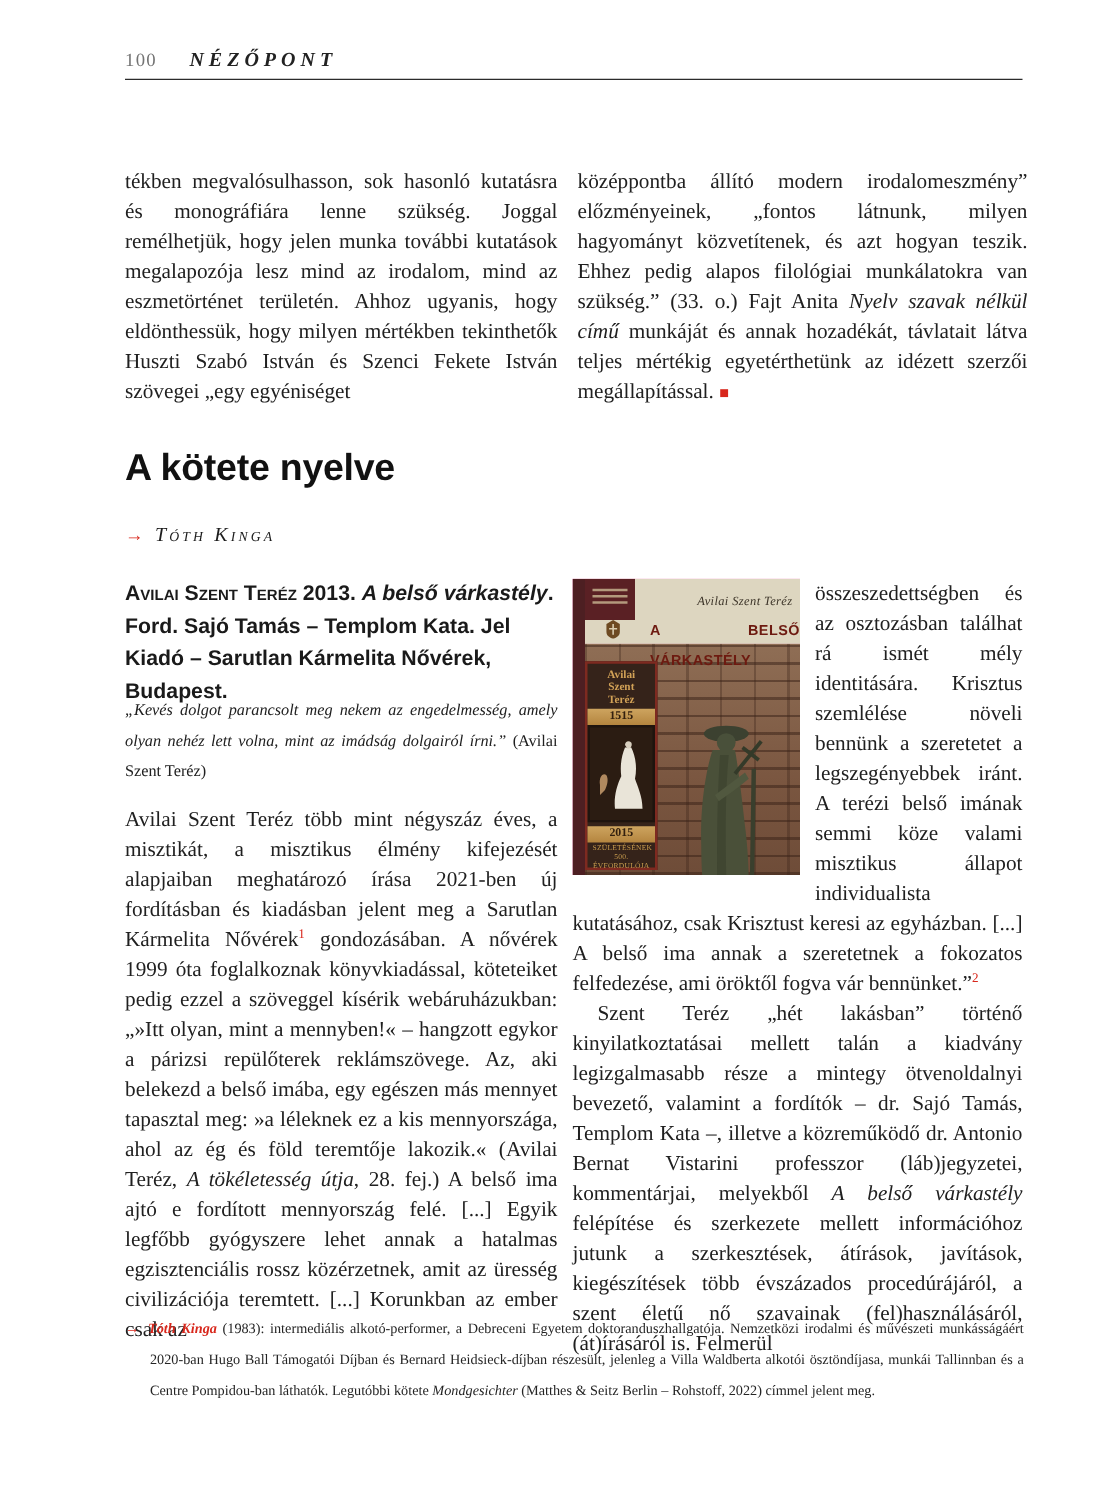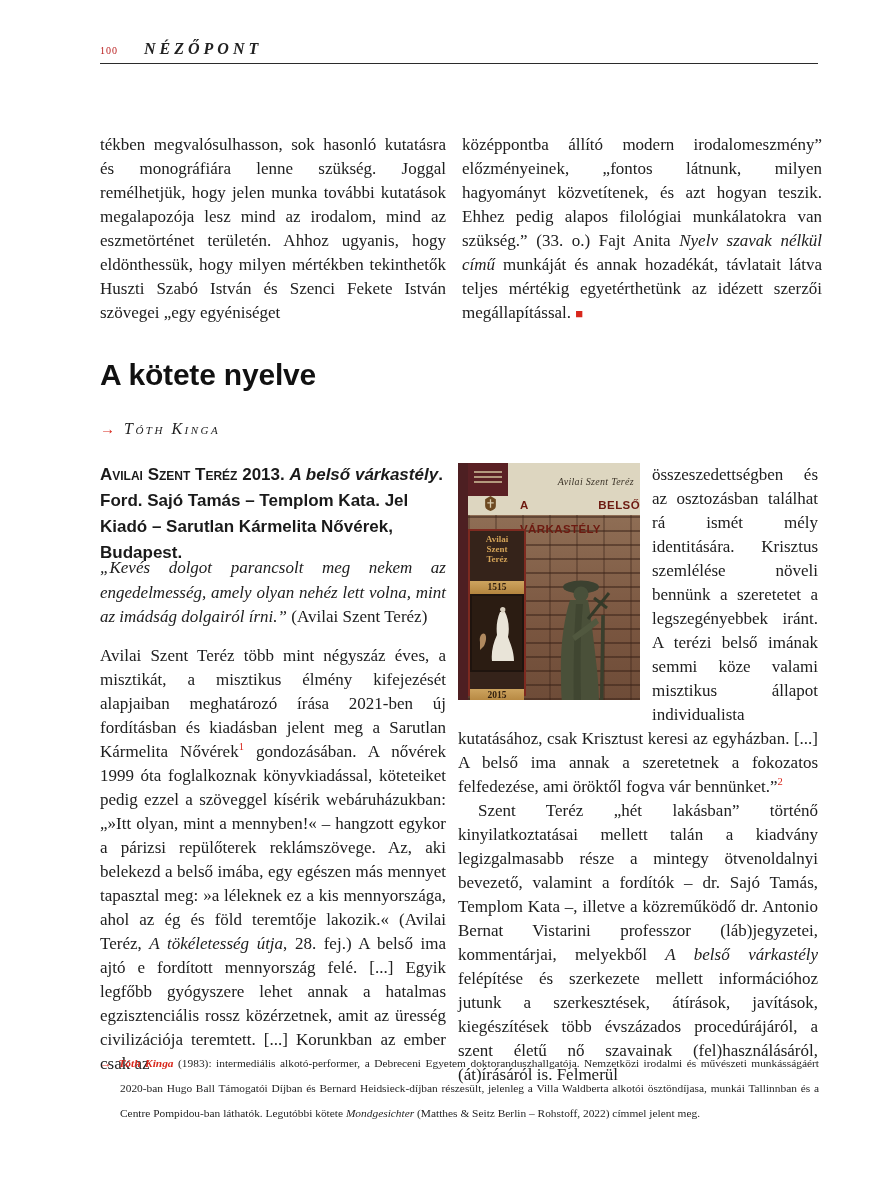--- a/index.html
+++ b/index.html
@@ -4,21 +4,21 @@
 <style>
   :root { --accent:#d8271c; --ink:#1f1f1f; }
   * { margin:0; padding:0; box-sizing:border-box; }
   html,body { width:880px; height:1200px; background:#ffffff; }
   body { position:relative; overflow:hidden; color:var(--ink);
          font-family:"Liberation Serif", serif; }
 
   
   .pagehead { position:absolute; left:100px; top:40px; width:718px;
               font-size:14px; letter-spacing:1px; }
-  .pagenum { display:inline-block; font-size:10px; color:#b91c1c; }
+  .pagenum { display:inline-block; font-size:15px; color:#737373; }
   .section-name { display:inline-block; margin-left:26px; font-style:italic;
                   font-size:16px; letter-spacing:4px; color:#222; font-weight:bold; }
   .head-rule { position:absolute; left:100px; top:63px; width:718px; height:1px;
                background:#2b2b2b; }
 
   
   .col { position:absolute; text-align:justify; font-size:17px; line-height:24px;
          color:#202020; }
   .prev-left  { left:100px; top:133px; width:346px; }
   .prev-right { left:462px; top:133px; width:360px; }
@@ -30,21 +30,21 @@
   .byline { position:absolute; left:100px; top:420px; width:400px; font-size:15px; }
   .byline .arrow { color:var(--accent); font-size:15px; margin-right:9px; }
   .byline .name { font-style:italic; font-variant:small-caps; letter-spacing:2.5px;
                   color:#1d1d1d; font-size:16px; }
 
   
   .bib { position:absolute; left:100px; top:462px; width:346px;
          font-family:"Liberation Sans", sans-serif; font-weight:700;
          font-size:17px; line-height:26px; color:#1a1a1a; text-align:left; }
   .epigraph { position:absolute; left:100px; top:556px; width:346px;
-              font-size:17px; line-height:24.5px; text-align:justify; color:#202020; }
+              font-size:13px; line-height:24.5px; text-align:justify; color:#202020; }
 
   
   .body-left { left:100px; top:644px; width:346px;font-family:Liberation Serif, serif; }
   .body-right { left:458px; top:463px; width:360px; }
   .body-right p { text-align:justify; }
   .body-right .p2 { text-indent:20px; }
 
   
   .i { font-style:italic; }
   .sc { font-variant:small-caps; }
@@ -72,21 +72,21 @@
         background-image:
           repeating-linear-gradient(0deg, rgba(55,32,22,0.5) 0 2px, rgba(0,0,0,0) 2px 14px),
           repeating-linear-gradient(90deg, rgba(55,32,22,0.32) 0 2px, rgba(0,0,0,0) 2px 27px),
           linear-gradient(180deg,#8f6e55 0%, #7a5640 60%, #6e4c38 100%); }
   .cover .statue { position:absolute; left:68px; top:58px; }
   .cover .sidepanel { position:absolute; left:10px; top:66px; width:58px; height:167px;
                       background:#35231a; border:2px solid #7e2a20; padding-top:3px;
                       text-align:center; }
   .cover .side-author { color:#d2a257; font-weight:bold; font-size:9px; line-height:10px;
                         width:40px; margin:0 auto; }
-  .cover .yearband { margin-top:17px; height:13px; line-height:13px;
+  .cover .yearband { margin-top:3px; height:13px; line-height:13px;
                      background:linear-gradient(180deg,#cda45f,#b4853f);
                      color:#33200f; font-weight:bold; font-size:9.5px; }
   .cover .anniv { margin-top:2px; color:#c79b4e; font-size:6px; line-height:7px;
                   width:46px; margin-left:auto; margin-right:auto; letter-spacing:0.2px;
                   text-transform:uppercase; }
 
   
   .footnote { position:absolute; left:100px; top:1051px; width:719px;
               font-size:11.4px; line-height:25px; color:#242424; text-align:justify;
               padding-left:20px; text-indent:-20px; }

